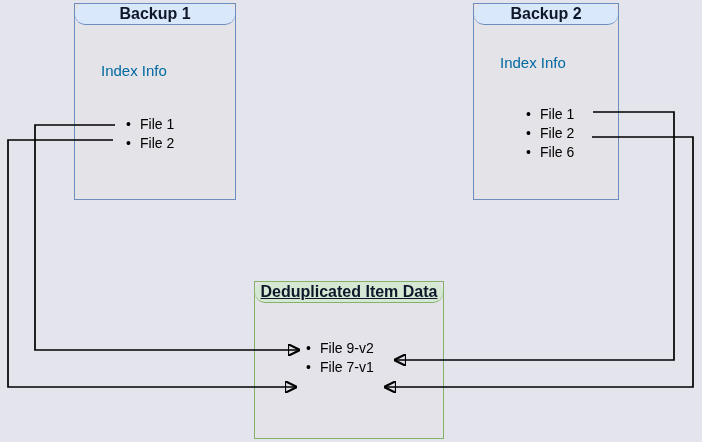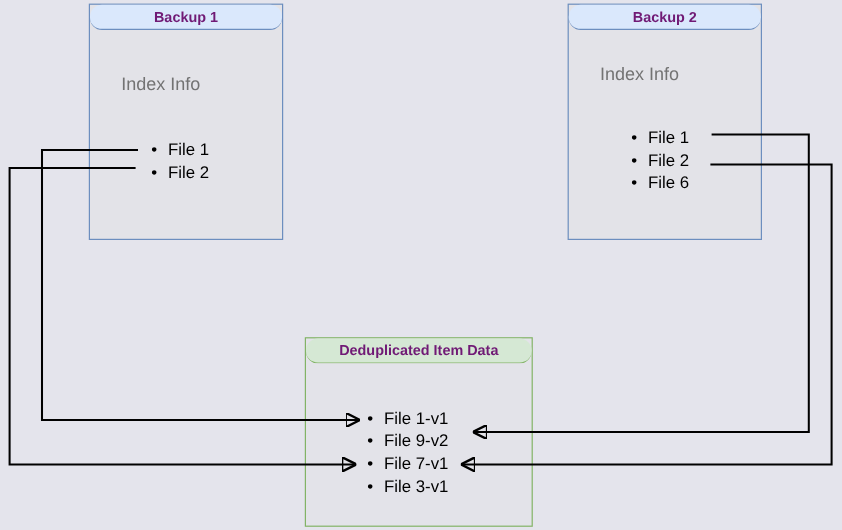--- a/index.html
+++ b/index.html
@@ -25,37 +25,38 @@
   .box-green {
     border: 1.5px solid #82b366;
     background: #e3e3e9;
   }
   .titlebar {
     box-sizing: border-box;
     height: 21px;
     display: flex;
     align-items: center;
     justify-content: center;
-    font-size: 12px;
+    font-size: 16px;
     font-weight: bold;
-    color: #701a75;
+    color: #0f172a;
     border-radius: 10px;
   }
   .titlebar-blue {
     background: #dae8fc;
     border-bottom: 1.5px solid #6c8ebf;
   }
   .titlebar-green {
     background: #d5e8d4;
     border-bottom: 1.5px solid #82b366;
+    text-decoration: underline;
   }
   .index-label {
     position: absolute;
     font-size: 15px;
-    color: #737373;
+    color: #0369a1;
     line-height: 18px;
     white-space: nowrap;
   }
   ul.items {
     position: absolute;
     list-style: none;
     margin: 0;
     padding: 0;
     font-size: 14px;
     color: #000;
@@ -79,21 +80,21 @@
     height: 442px;
     pointer-events: none;
   }
   svg.wires path {
     fill: none;
     stroke: #000;
     stroke-width: 1.7px;
   }
   
   #backup1-box { left: 74px;  top: 3px;   width: 162px; height: 197px; }
-  #backup2-box { left: 473px; top: 3px;   width: 162px; height: 197px; }
+  #backup2-box { left: 473px; top: 3px;   width: 146px; height: 197px; }
   #dedup-box   { left: 254px; top: 281px; width: 190px; height: 158px; }
   #backup1-box .index-label { left: 26px; top: 58px; }
   #backup2-box .index-label { left: 26px; top: 50px; }
   #backup1-box ul.items { left: 50px; top: 111px; }
   #backup2-box ul.items { left: 51px; top: 101px; }
   #dedup-box   ul.items { left: 50px; top: 57px; }
 </style>
 </head>
 <body>
 
@@ -114,24 +115,22 @@
     <ul class="items">
       <li><span class="bullet"></span><span>File 1</span></li>
       <li><span class="bullet"></span><span>File 2</span></li>
       <li><span class="bullet"></span><span>File 6</span></li>
     </ul>
   </div>
 
   <div class="box box-green" id="dedup-box">
     <div class="titlebar titlebar-green">Deduplicated Item Data</div>
     <ul class="items">
-      <li><span class="bullet"></span><span>File 1-v1</span></li>
       <li><span class="bullet"></span><span>File 9-v2</span></li>
       <li><span class="bullet"></span><span>File 7-v1</span></li>
-      <li><span class="bullet"></span><span>File 3-v1</span></li>
     </ul>
   </div>
 
   <svg class="wires" viewBox="0 0 702 442" xmlns="http://www.w3.org/2000/svg">
     <defs>
       <marker id="arrowhead" viewBox="0 0 10 10" refX="10" refY="5" markerWidth="7" markerHeight="7" orient="auto-start-reverse">
         <path d="M 0 0 L 10 5 L 0 10 z" fill="#000" stroke="none"></path>
       </marker>
     </defs>
     <path d="M 115 125 L 35 125 L 35 350 L 300 350" marker-end="url(#arrowhead)"></path>

